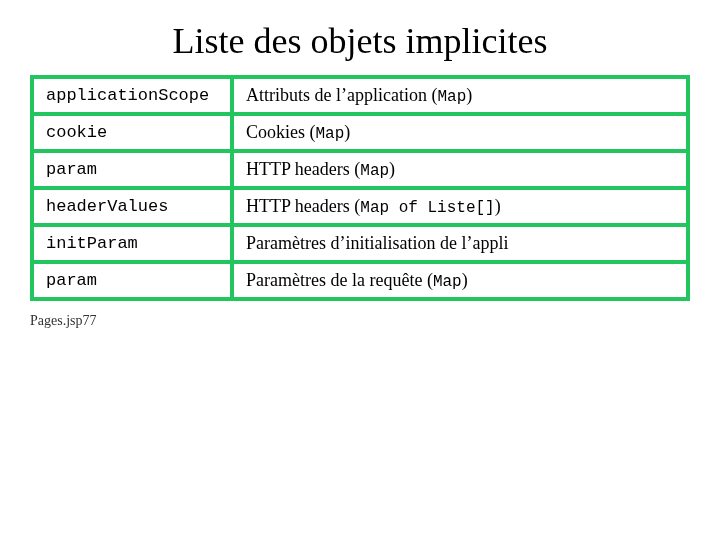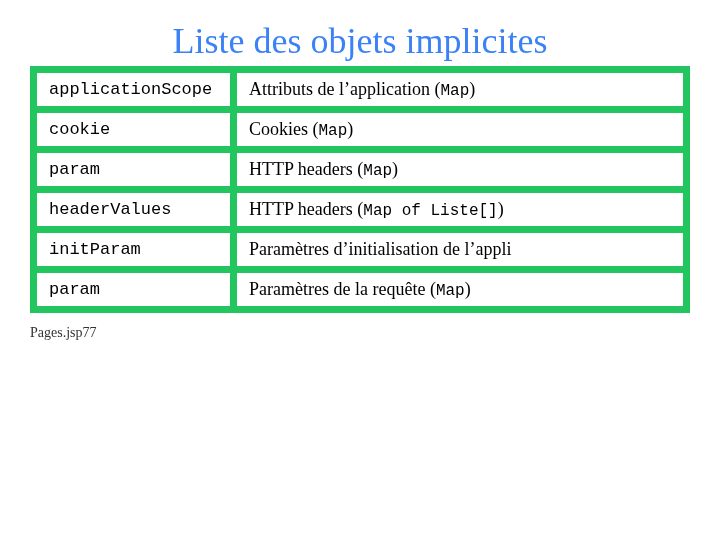--- a/index.html
+++ b/index.html
@@ -12,34 +12,34 @@
       display: flex;
       flex-direction: column;
       align-items: center;
       justify-content: flex-start;
       padding: 20px 30px 10px 30px;
     }
 
     h1 {
       font-size: 36px;
       font-weight: normal;
-      color: #3b82f6;
-      margin-bottom: 4px;
+      color: #000000;
+      margin-bottom: 13px;
       text-align: center;
       font-family: 'Times New Roman', Times, serif;
     }
 
     table {
       width: 100%;
       border-collapse: collapse;
       font-size: 18px;
     }
 
     td {
-      border: 7px solid #22c55e;
+      border: 4px solid #22c55e;
       padding: 6px 12px;
       vertical-align: middle;
     }
 
     td.key {
       font-family: 'Courier New', Courier, monospace;
       font-size: 17px;
       width: 200px;
       white-space: nowrap;
     }

